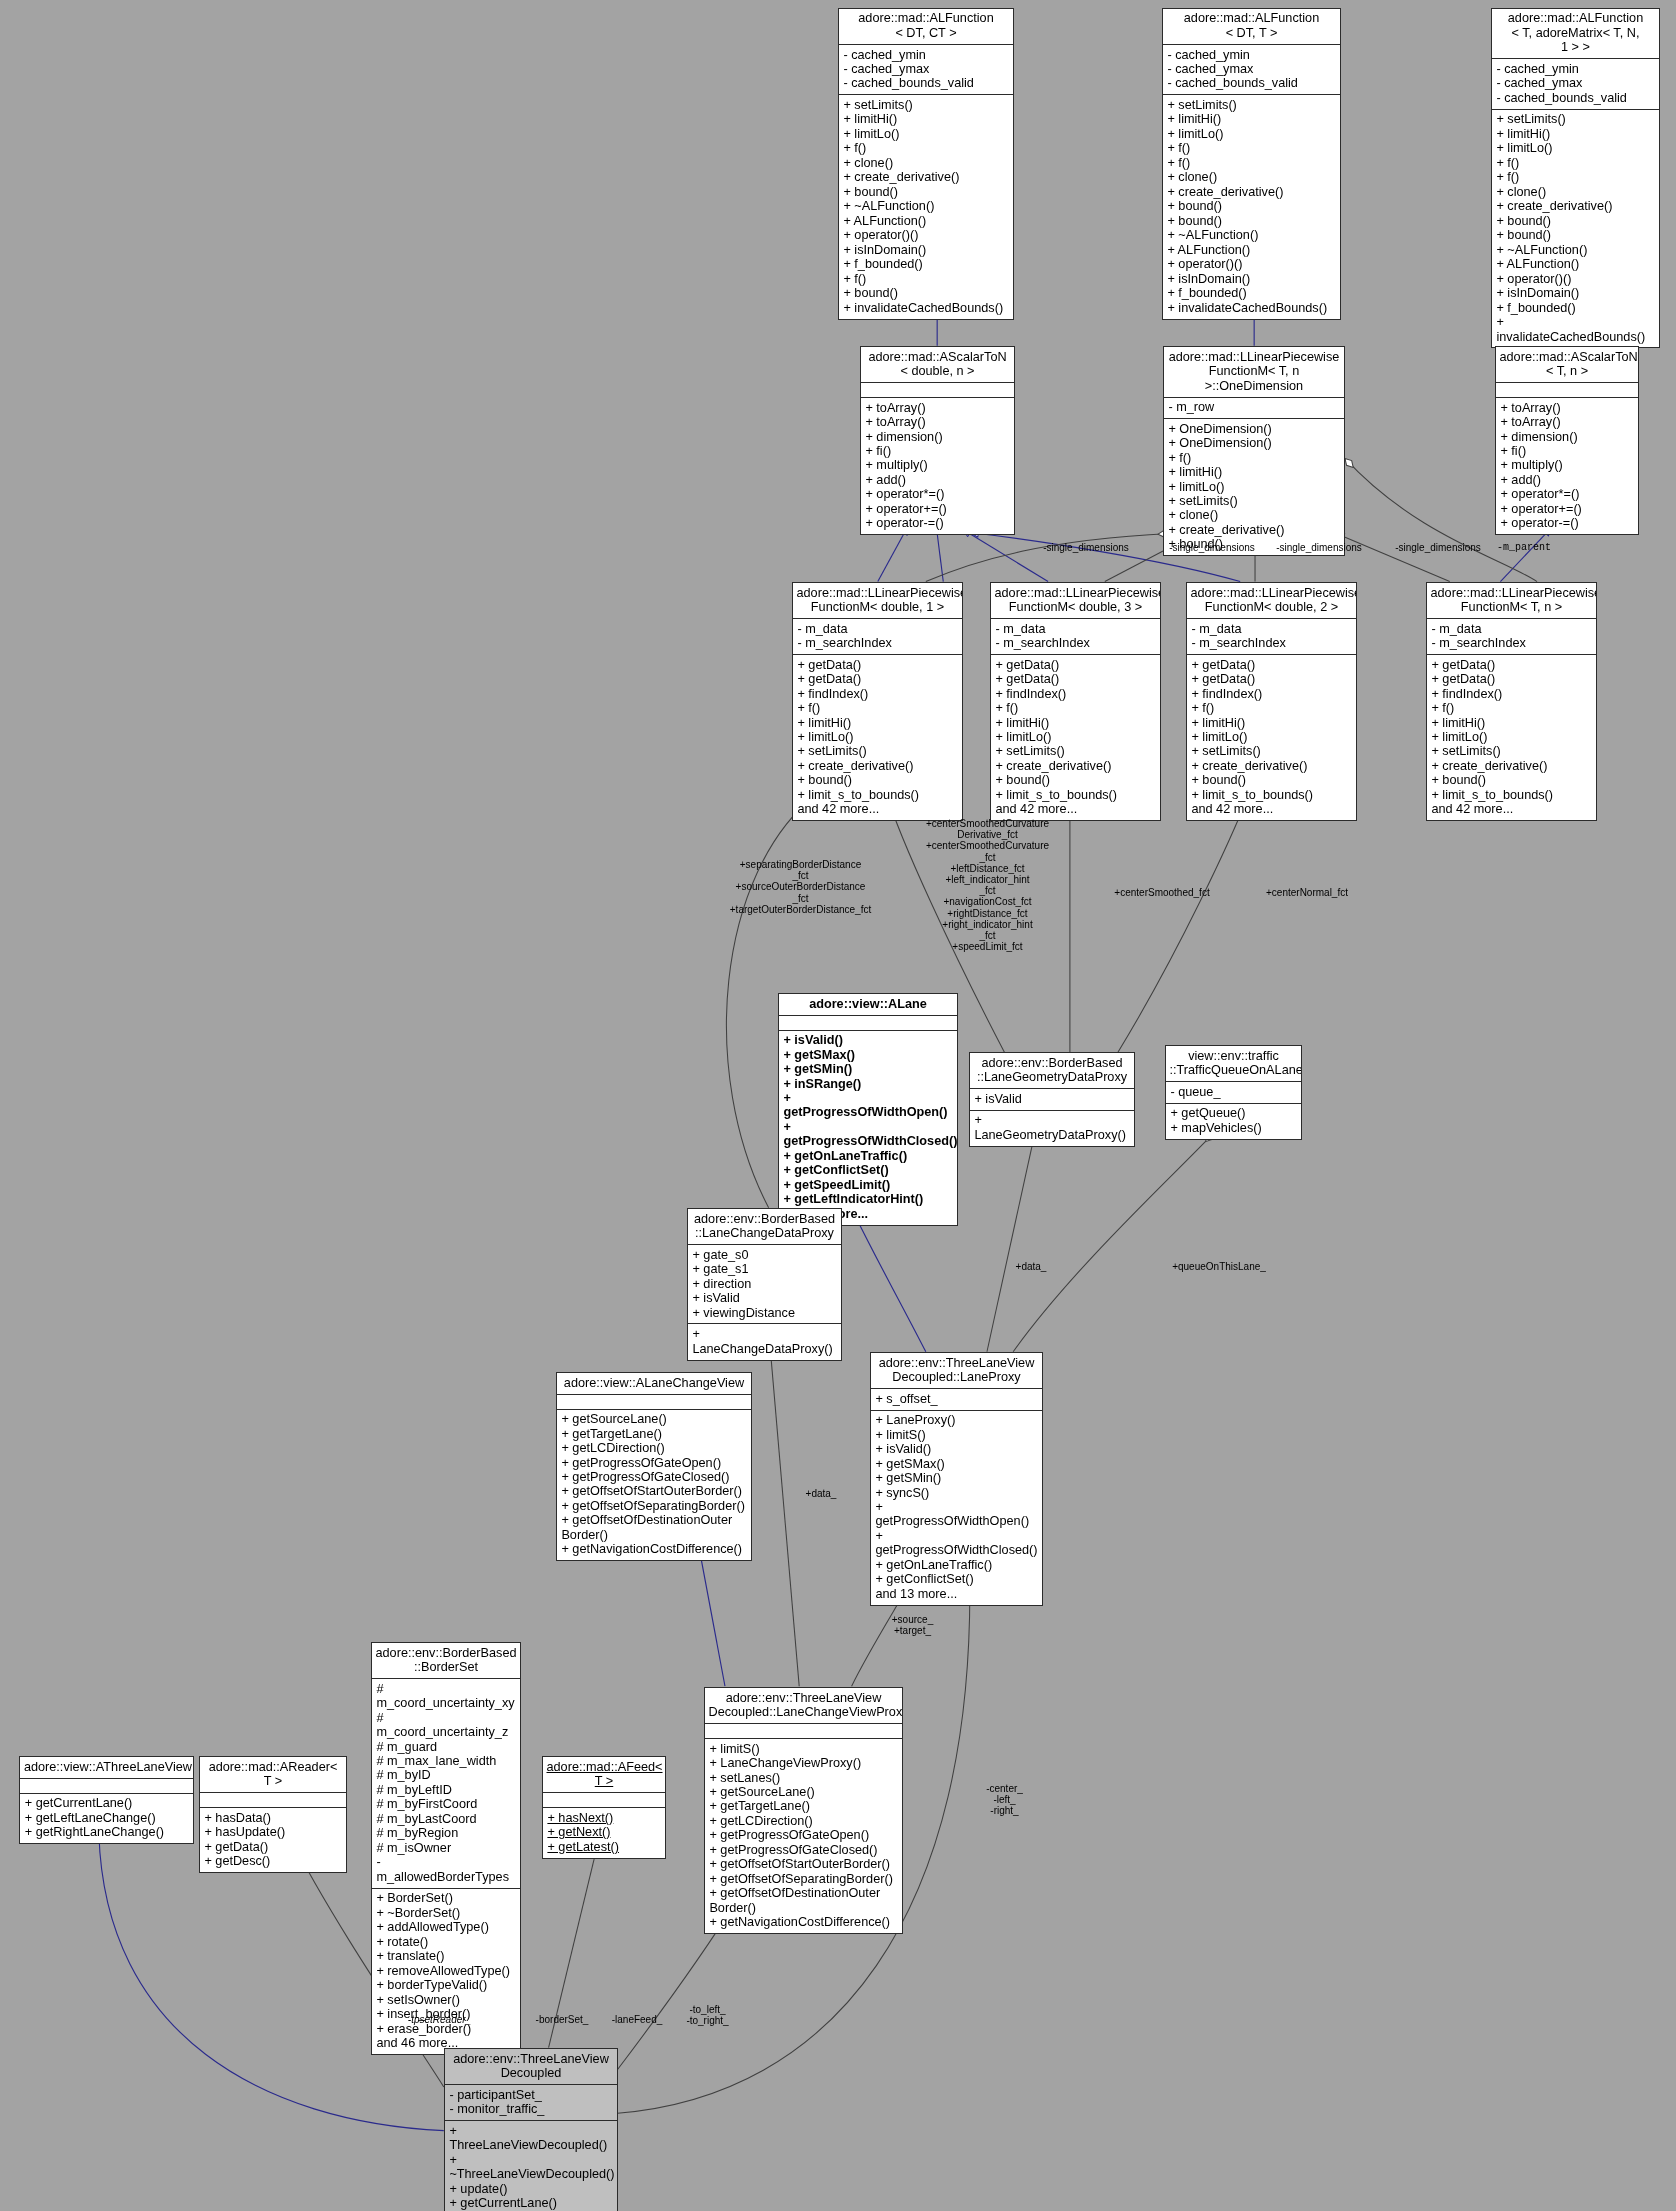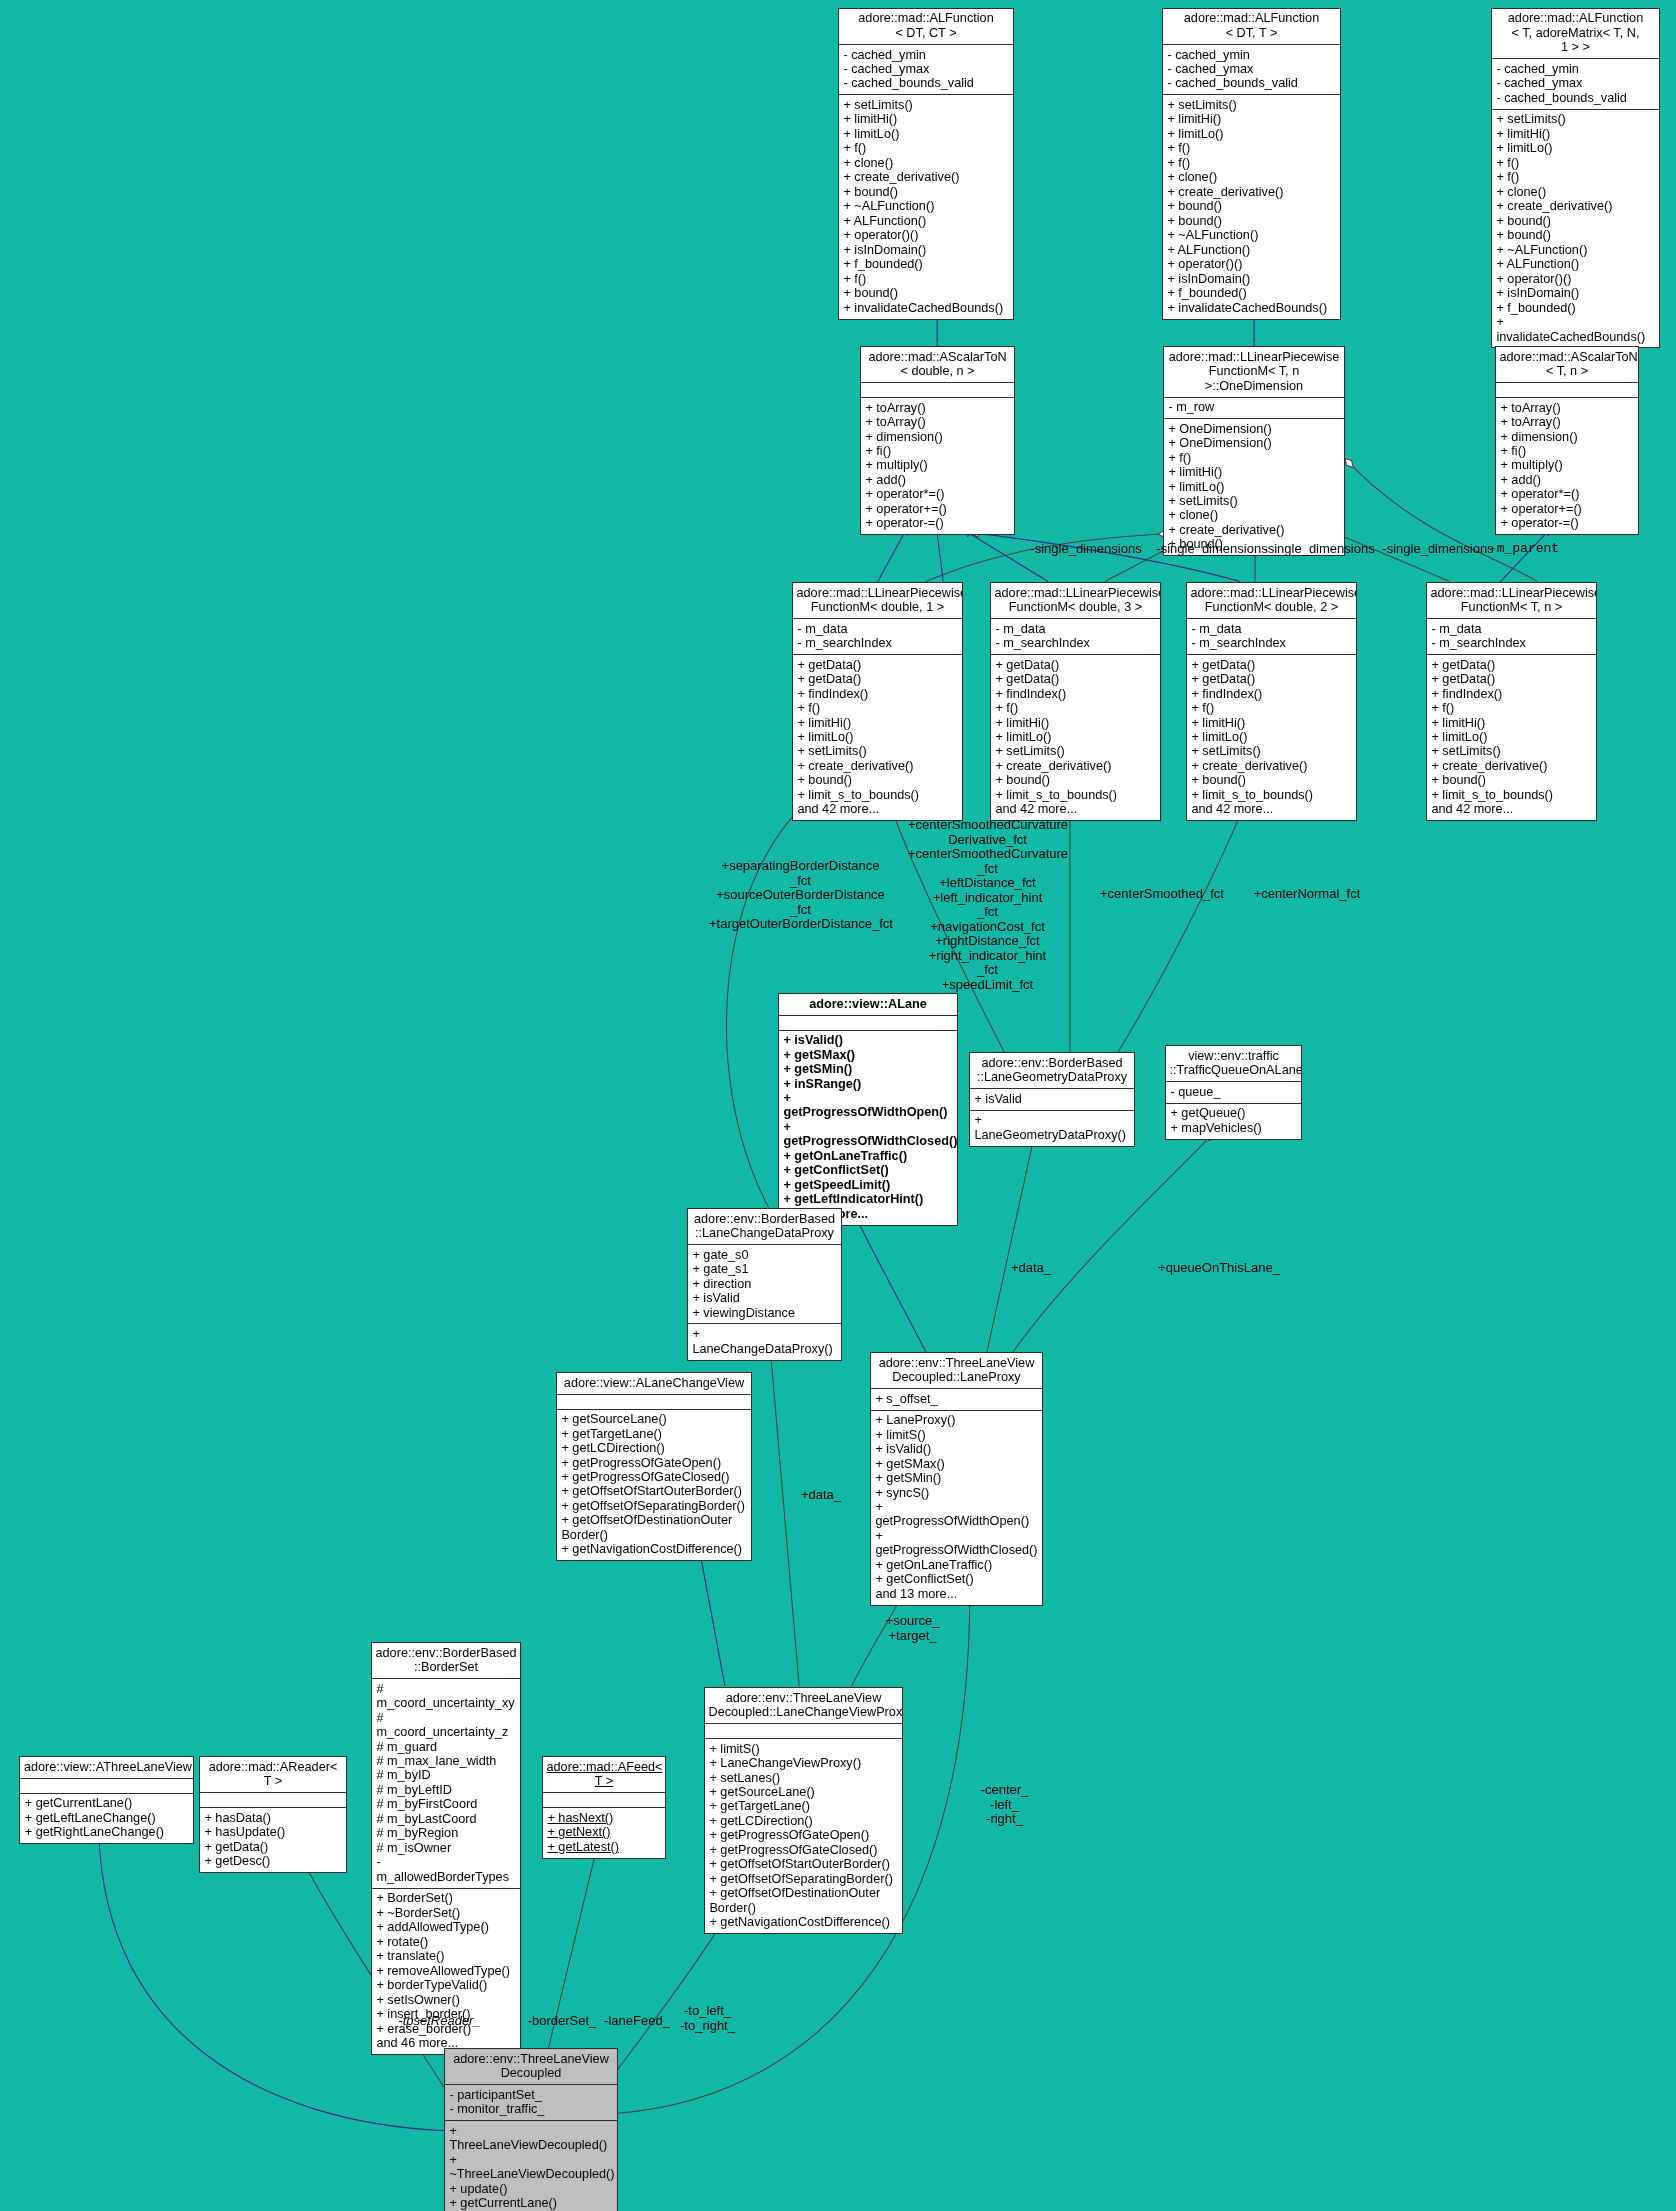--- a/index.html
+++ b/index.html
@@ -4,21 +4,21 @@
 <style>
   html, body {
     margin: 0;
     padding: 0;
     background: #ffffff;
   }
   #canvas {
     position: relative;
     width: 1677px;
     height: 2211px;
-    background: #14b8a6;
+    background: #a3a3a3;
     font-family: "Liberation Sans", sans-serif;
     overflow: hidden;
   }
   svg#edges {
     position: absolute;
     left: 0; top: 0;
     width: 1677px;
     height: 2211px;
     pointer-events: none;
   }
@@ -48,21 +48,21 @@
   }
   .uml-ops {
     padding: 2.6px 4.4px 3.5px 4.4px;
   }
   .uml-row {
     white-space: normal;
   }
   .edge-label {
     position: absolute;
     font-family: "Liberation Sans", sans-serif;
-    font-size: 13px;
+    font-size: 10px;
     color: #000000;
     text-align: center;
     line-height: 1.12;
     white-space: pre-line;
   }
 </style>
 </head>
 <body>
 
 <div id="canvas">

